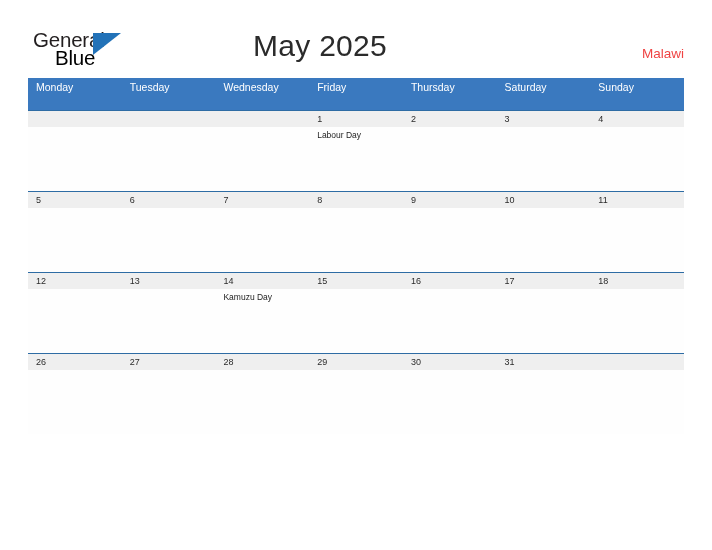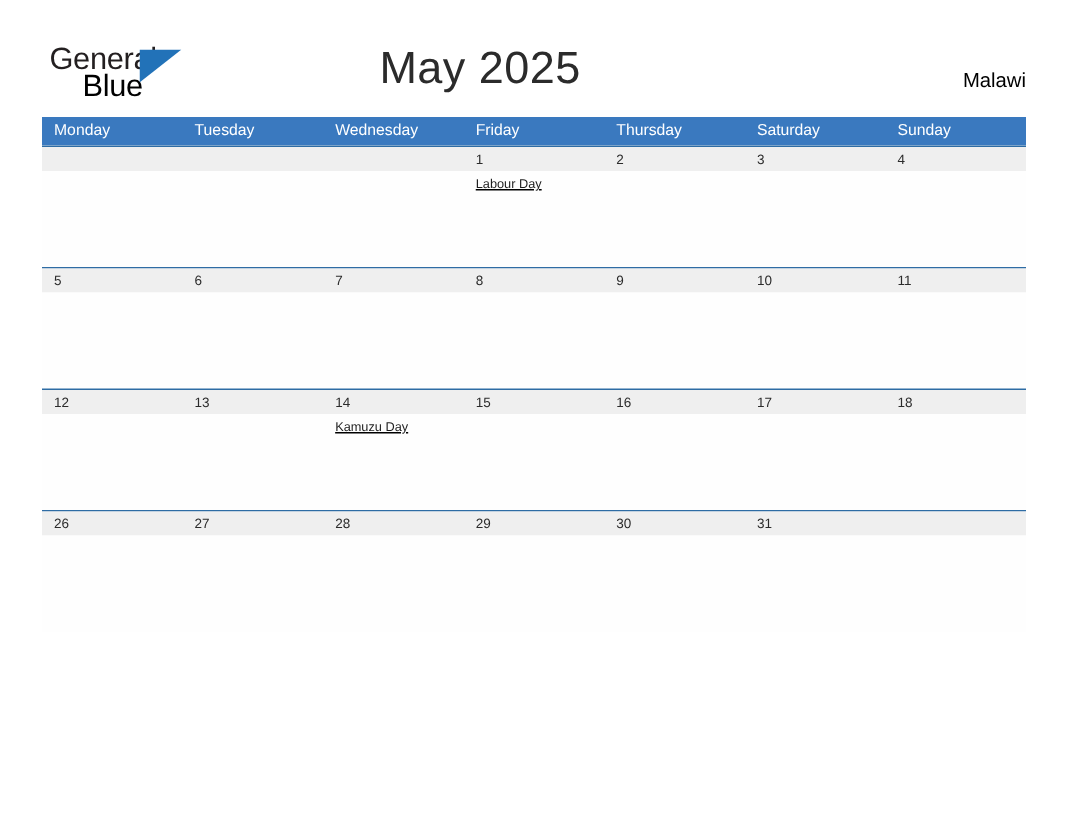--- a/index.html
+++ b/index.html
@@ -69,36 +69,36 @@
     color: #2b2b2b;
     font-weight: 400;
     letter-spacing: 0.3px;
   }
 
   .country {
     position: absolute;
     right: 28px;
     top: 46px;
     font-size: 13.5px;
-    color: #000000;
+    color: #ef4444;
     text-align: right;
   }
 
   
   .calendar {
     position: absolute;
     left: 28px;
     top: 78px;
     width: 656px;
   }
 
   .dow-header {
     display: flex;
     width: 100%;
-    height: 19px;
+    height: 32px;
     background: #3a79bf;
   }
   .dow-cell {
     flex: 1 1 0;
     color: #ffffff;
     font-size: 10.5px;
     line-height: 19px;
     padding-left: 8px;
     white-space: nowrap;
     overflow: hidden;
@@ -132,21 +132,20 @@
   .event-band {
     display: flex;
     width: 100%;
     height: 64px;
     background: #fefefe;
   }
   .event-cell {
     flex: 1 1 0;
     padding: 3px 5px 0 8px;
     overflow: hidden;
-    text-decoration: underline;
   }
   .event-text {
     font-size: 8.5px;
     color: #1d1d1d;
     line-height: 11px;
     white-space: nowrap;
   }
   .event-text:empty { display: none; }
 </style>
 </head>

